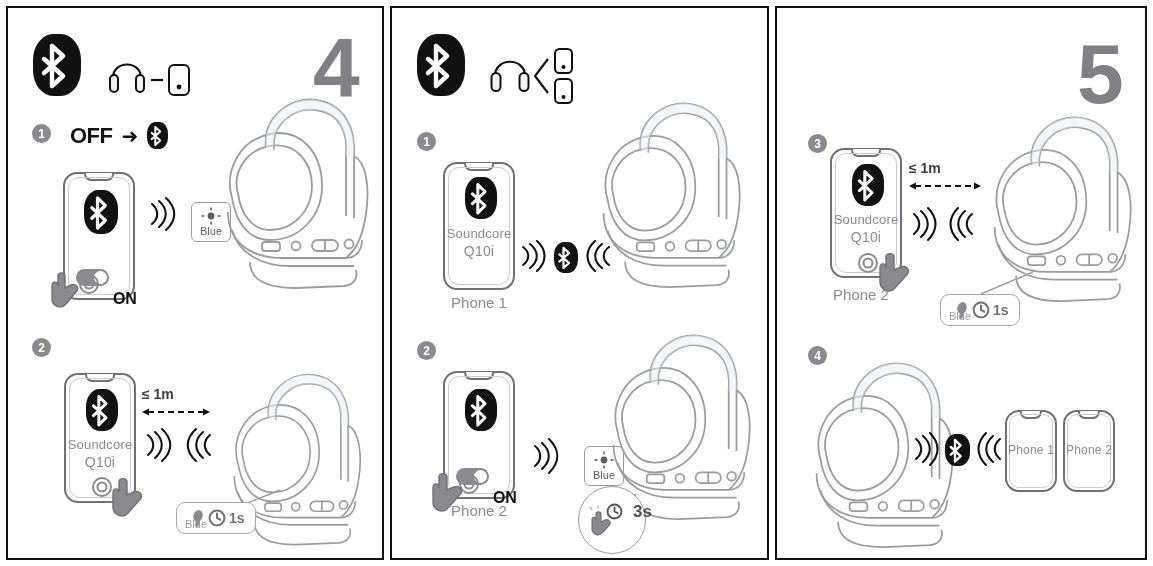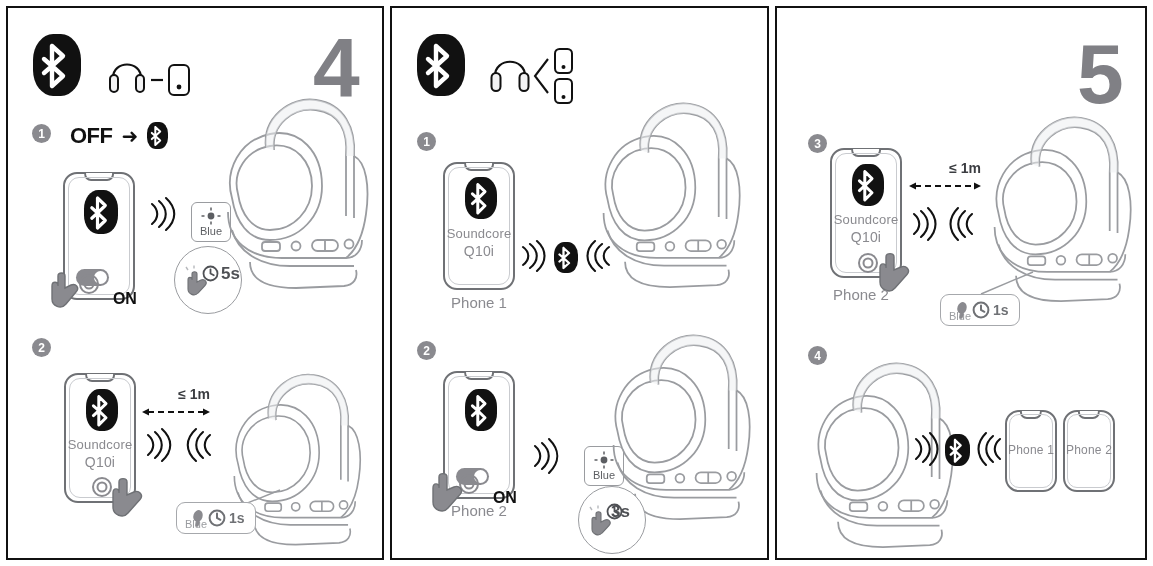--- a/index.html
+++ b/index.html
@@ -50,21 +50,21 @@
         display:flex;align-items:center;justify-content:center;gap:1px;}
   .pill .p-blue{font-size:11px;color:#9a9ca0;position:absolute;left:8px;bottom:3px;}
   .pill .p-t{font-size:14px;font-weight:bold;color:#6f7175;}
 
   
   .circ{position:absolute;border:1.7px solid #9a9ca0;border-radius:50%;background:#fff;}
   .circ .c-t{position:absolute;font-size:17px;font-weight:bold;color:#4f5155;}
 
   
   .dist{position:absolute;}
-  .dist .d-t{position:absolute;top:-18px;width:100%;text-align:right;font-size:14px;font-weight:bold;color:#3b3d41;}
+  .dist .d-t{position:absolute;top:-18px;width:100%;text-align:left;font-size:14px;font-weight:bold;color:#3b3d41;}
 
   .hdr-head{position:absolute;}
   .off-row{position:absolute;display:flex;align-items:center;gap:9px;}
   .off-row .off-t{font-size:22px;font-weight:bold;color:#111;letter-spacing:-.5px;}
   .gt{font-size:20px;font-weight:bold;color:#111;}
   svg{overflow:visible;}
 </style>
 </head>
 <body>
 
@@ -156,32 +156,20 @@
         <path d="M150 66 C162 72, 166 96, 162 124 C159 146, 152 160, 142 168"></path>
         <rect x="58" y="152" width="18" height="9" rx="3"></rect>
         <circle cx="92" cy="156" r="4.5"></circle>
         <rect x="108" y="150" width="26" height="11" rx="5.5"></rect>
         <line x1="121" y1="150" x2="121" y2="161"></line>
         <circle cx="145" cy="154" r="4.5"></circle>
       </g>
       <path d="M62 58 C58 28, 86 6, 112 10 C140 14, 152 38, 150 66 L142 66 C144 42, 136 23, 112 20 C90 17, 67 34, 70 60 Z" fill="#eceef0" opacity=".55"></path>
     </svg>
 
-    <div class="circ" style="left:166px;top:238px;width:66px;height:66px;">
-      <svg style="position:absolute;left:8px;top:18px;" width="26" height="32">
-        <path d="M9 9 C9 6, 14 6, 14 9 L14 17 L18 15 C22 13.5, 25 17.5, 22 20.5 L15 28 C11.5 32, 5 29, 5 24 L5 15 C5 11.5, 9 11.5, 9 15 Z" fill="#8a8a8f" stroke="#6f7175" stroke-width="1.1"></path>
-        <line x1="5" y1="5" x2="3" y2="2" stroke="#b6b8bc" stroke-width="1.4"></line>
-        <line x1="11" y1="3.5" x2="11" y2="0.5" stroke="#b6b8bc" stroke-width="1.4"></line>
-      </svg>
-      <svg style="position:absolute;left:27px;top:18px;" width="17" height="17">
-        <circle cx="8.5" cy="8.5" r="7" fill="none" stroke="#4f5155" stroke-width="1.8"></circle>
-        <path d="M8.5 4.3 L8.5 8.5 L11.8 10.2" fill="none" stroke="#4f5155" stroke-width="1.8" stroke-linecap="round"></path>
-      </svg>
-      <span class="c-t" style="left:46px;top:17px;">5s</span>
-    </div>
 
     <div class="badge" style="left:24px;top:330px;">2</div>
 
     <div class="phone" style="left:56px;top:365px;width:72px;height:130px;">
       <div class="phone-inner"></div>
       <div class="bt" style="position:absolute;left:20px;top:14px;width:32px;height:42px;">
         <svg viewBox="0 0 32 42">
             <path d="M12.8 7.5 L20 14.6 L12.8 21.7 L12.8 7.5 M12.8 21.7 L20 28.8 L12.8 35.9 L12.8 21.7 M12.8 21.7 L7.4 16.8 M12.8 21.7 L7.4 26.6" fill="none" stroke="#fff" stroke-width="3" stroke-linecap="round" stroke-linejoin="round"></path>
           </svg>
       </div>
@@ -397,21 +385,21 @@
     <div class="circ" style="left:186px;top:478px;width:66px;height:66px;">
       <svg style="position:absolute;left:8px;top:18px;" width="26" height="32">
         <path d="M9 9 C9 6, 14 6, 14 9 L14 17 L18 15 C22 13.5, 25 17.5, 22 20.5 L15 28 C11.5 32, 5 29, 5 24 L5 15 C5 11.5, 9 11.5, 9 15 Z" fill="#8a8a8f" stroke="#6f7175" stroke-width="1.1"></path>
         <line x1="5" y1="5" x2="3" y2="2" stroke="#b6b8bc" stroke-width="1.4"></line>
         <line x1="11" y1="3.5" x2="11" y2="0.5" stroke="#b6b8bc" stroke-width="1.4"></line>
       </svg>
       <svg style="position:absolute;left:27px;top:16px;" width="17" height="17">
         <circle cx="8.5" cy="8.5" r="7" fill="none" stroke="#4f5155" stroke-width="1.8"></circle>
         <path d="M8.5 4.3 L8.5 8.5 L11.8 10.2" fill="none" stroke="#4f5155" stroke-width="1.8" stroke-linecap="round"></path>
       </svg>
-      <span class="c-t" style="left:32px;top:15px;">3s</span>
+      <span class="c-t" style="left:54px;top:15px;">3s</span>
     </div>
   </div>
 
   <div class="panel" id="panel-3">
 
     <div class="stepnum" style="left:300px;top:24px;">5</div>
 
     <div class="badge" style="left:31px;top:126px;">3</div>
 
     <div class="phone" style="left:53px;top:140px;width:72px;height:130px;">

